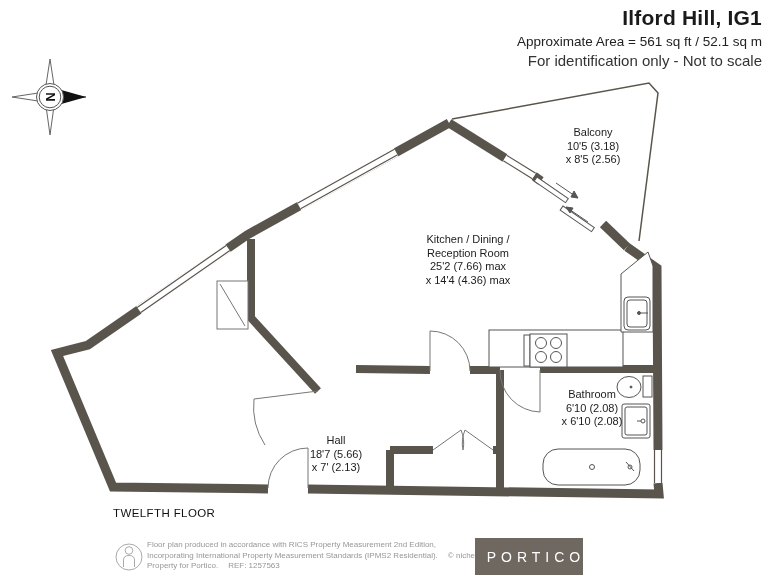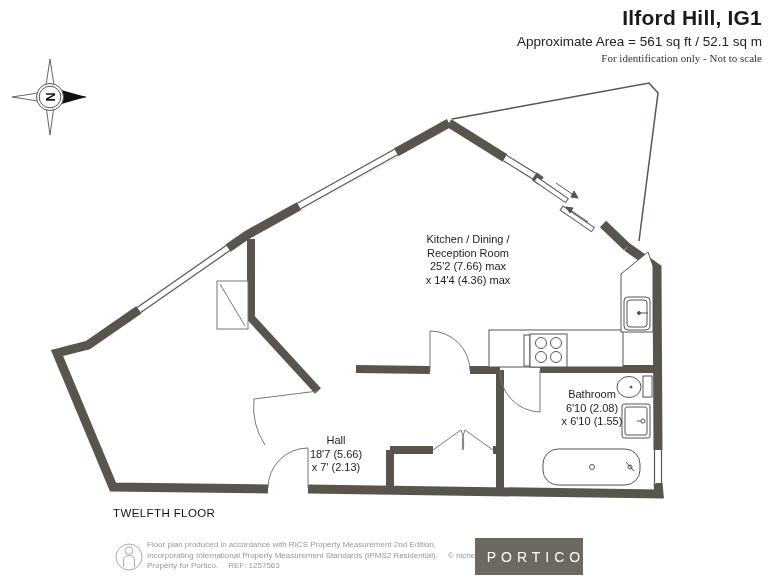--- a/index.html
+++ b/index.html
@@ -1,21 +1,21 @@
 <!DOCTYPE html>
 <html><head>
 <meta charset="utf-8">
 <style>
   html,body{margin:0;padding:0;background:#fff;}
   .canvas{position:relative;width:768px;height:576px;background:#fff;overflow:hidden;
           font-family:"Liberation Sans", sans-serif;}
   .hdr{position:absolute;right:6px;top:6px;text-align:right;color:#1a1a1a;}
   .hdr .title{font-size:21px;font-weight:bold;letter-spacing:.2px;}
   .hdr .area{font-size:13.5px;margin-top:4px;color:#222;}
-  .hdr .note{font-size:11px;margin-top:3px;color:#333;font-family:Liberation Serif, serif;}
+  .hdr .note{font-size:15px;margin-top:3px;color:#333;}
   svg{position:absolute;left:0;top:0;}
   .room-label{position:absolute;transform:translateX(-50%);text-align:center;
               font-size:11px;line-height:13.5px;color:#1c1c1c;white-space:nowrap;}
   .floor-label{position:absolute;left:113px;top:507px;font-size:11.5px;font-weight:500;
                color:#111;letter-spacing:.4px;}
   .footer-text{position:absolute;left:147px;top:540px;font-size:8px;line-height:10.5px;
                color:#979797;}
   .footer-text .sp{margin-left:10px;}
   .brand{position:absolute;left:475px;top:538px;width:108px;height:37px;background:#6e6860;
          color:#fff;display:flex;align-items:center;justify-content:center;
@@ -142,35 +142,40 @@
       <path d="M637,421 L641,421" fill="none"></path>
     </g>
     <g stroke="#555" stroke-width="1" fill="#fff">
       <rect x="543" y="449" width="97" height="36" rx="15"></rect>
       <circle cx="592" cy="467" r="2.5"></circle>
       <circle cx="630" cy="467" r="2"></circle>
       <path d="M626,462 L634,471" fill="none"></path>
     </g>
   </svg>
 
+  <div class="room-label" style="left:593px;top:126px">
+    <div>Balcony</div>
+    <div>10'5 (3.18)</div>
+    <div>x 8'5 (2.56)</div>
+  </div>
   <div class="room-label" style="left:468px;top:233px">
     <div>Kitchen / Dining /</div>
     <div>Reception Room</div>
     <div>25'2 (7.66) max</div>
     <div>x 14'4 (4.36) max</div>
   </div>
   <div class="room-label" style="left:336px;top:434px">
     <div>Hall</div>
     <div>18'7 (5.66)</div>
     <div>x 7' (2.13)</div>
   </div>
   <div class="room-label" style="left:592px;top:388px">
     <div>Bathroom</div>
     <div>6'10 (2.08)</div>
-    <div>x 6'10 (1.55)</div>
+    <div>x 6'10 (2.08)</div>
   </div>
 
   <div class="floor-label">TWELFTH FLOOR</div>
 
   <svg width="30" height="32" style="left:114px;top:541px" viewBox="0 0 30 32">
     <circle cx="15" cy="16" r="13" fill="none" stroke="#aaa" stroke-width="1"></circle>
     <circle cx="15" cy="9.5" r="3.8" fill="none" stroke="#aaa" stroke-width="1"></circle>
     <path d="M9.5,26 L9.5,19 Q9.5,14.5 15,14.5 Q20.5,14.5 20.5,19 L20.5,26" fill="none" stroke="#aaa" stroke-width="1"></path>
   </svg>
   <div class="footer-text">

